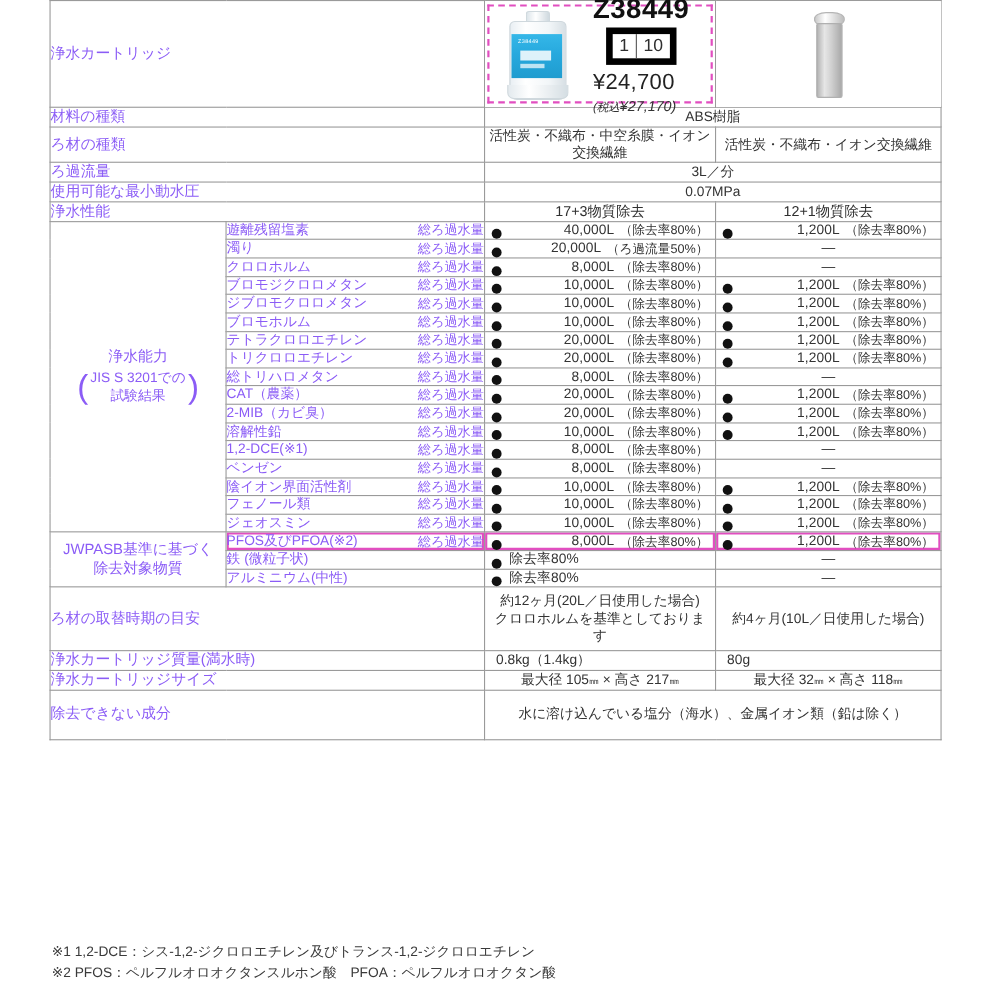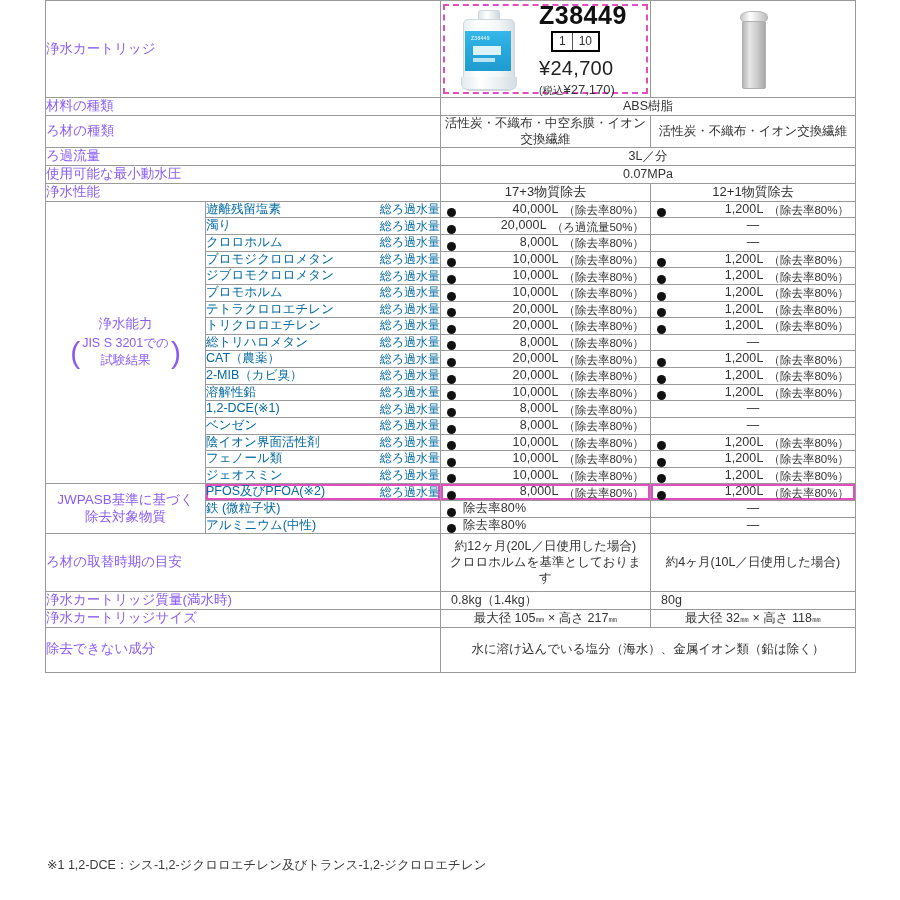--- a/index.html
+++ b/index.html
@@ -33,21 +33,21 @@
     background:#efefef;
     padding:5px 10px;
     font-size:13.5px;
     color:#8b5cf6;
   }
   td.lbl.center{text-align:center;}
   td.sub{
     background:#efefef;
     padding:4px 6px 4px 10px;
     font-size:12.5px;
-    color:#0369a1;
+    color:#8b5cf6;
     white-space:nowrap;
   }
   td.val{
     text-align:center;
     padding:4px 6px;
     font-size:12.5px;
     color:#333;
   }
   td.val.l{text-align:left;padding-left:10px;}
   .hdrblue{
@@ -119,26 +119,26 @@
     background:linear-gradient(90deg,#e3eaee,#ffffff 35%,#d5dee3);
     border-radius:0 0 6px 6px;border:1px solid #cfd8dd;border-top:none;
   }
   .heroinfo{margin-left:18px;}
   .sku{
     font-size:25px;font-weight:bold;color:#111;letter-spacing:.5px;
     display:inline-block;vertical-align:middle;
   }
   .qtybox{
     display:inline-block;vertical-align:middle;margin-left:12px;
-    border:2px solid #000000;font-size:12px;
+    border:6px solid #000000;font-size:16px;
   }
   .qtybox span{display:inline-block;padding:1px 6px;}
   .qtybox .q1{border-right:1px solid #555;}
   .price{font-size:20px;color:#222;margin-top:4px;letter-spacing:.3px;}
-  .price2{font-size:13px;color:#333;margin-top:1px;}
+  .price2{font-size:13px;color:#333;margin-top:1px;font-style:italic;}
   .price2 .tax{font-size:10.5px;}
 
   .heroR{height:96px;position:relative;}
   .cart2{
     position:absolute;left:50%;top:50%;transform:translate(-50%,-50%);
     width:26px;height:76px;
   }
   .cart2 .cap{
     position:absolute;left:0;top:0;width:26px;height:11px;
     background:linear-gradient(90deg,#c9c9c9,#ffffff 35%,#bdbdbd);
@@ -675,15 +675,16 @@
       <tr>
         <td class="lbl" colspan="2" style="height:44px;">除去できない成分</td>
         <td class="val" colspan="2">水に溶け込んでいる塩分（海水）、金属イオン類（鉛は除く）</td>
       </tr>
 
     </tbody>
   </table>
 
   <div class="notes">
     <div>※1 1,2-DCE：シス-1,2-ジクロロエチレン及びトランス-1,2-ジクロロエチレン</div>
+    <div>※2 PFOS：ペルフルオロオクタンスルホン酸　PFOA：ペルフルオロオクタン酸</div>
   </div>
 
 </div>
 
 </body></html>

